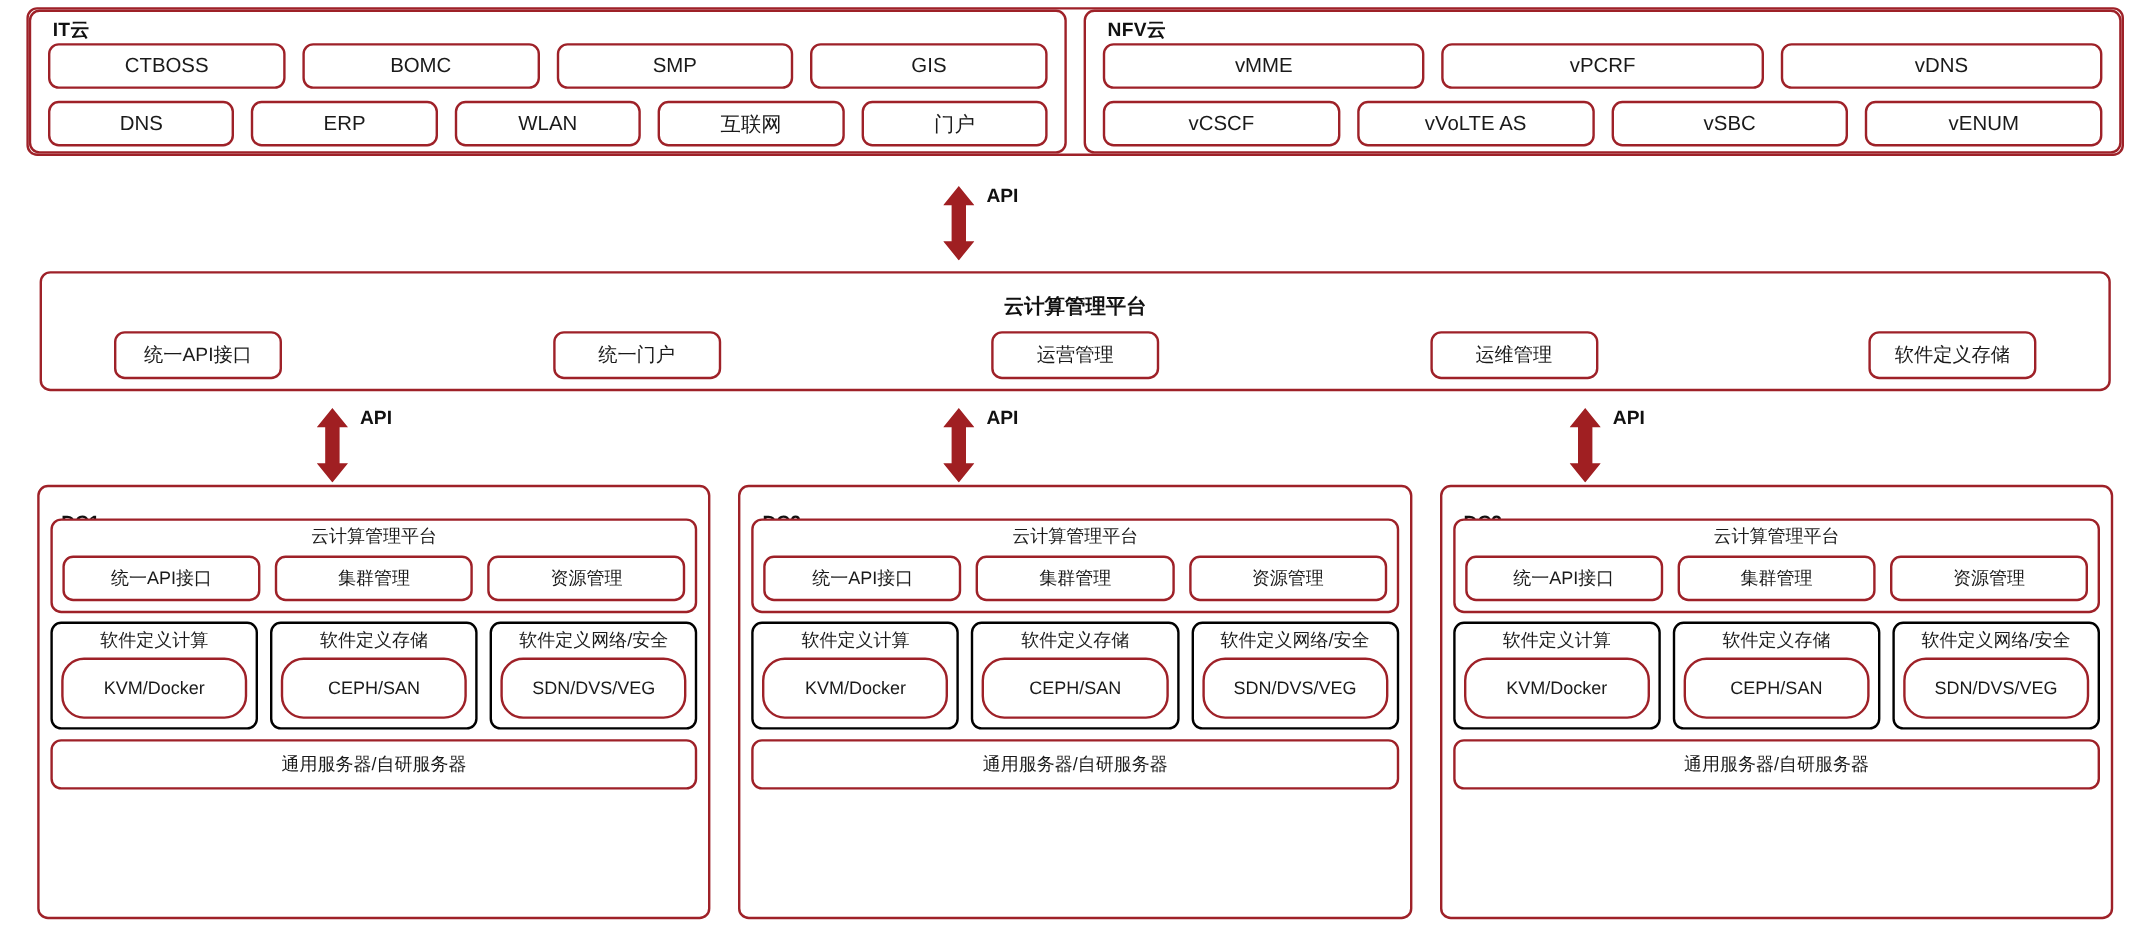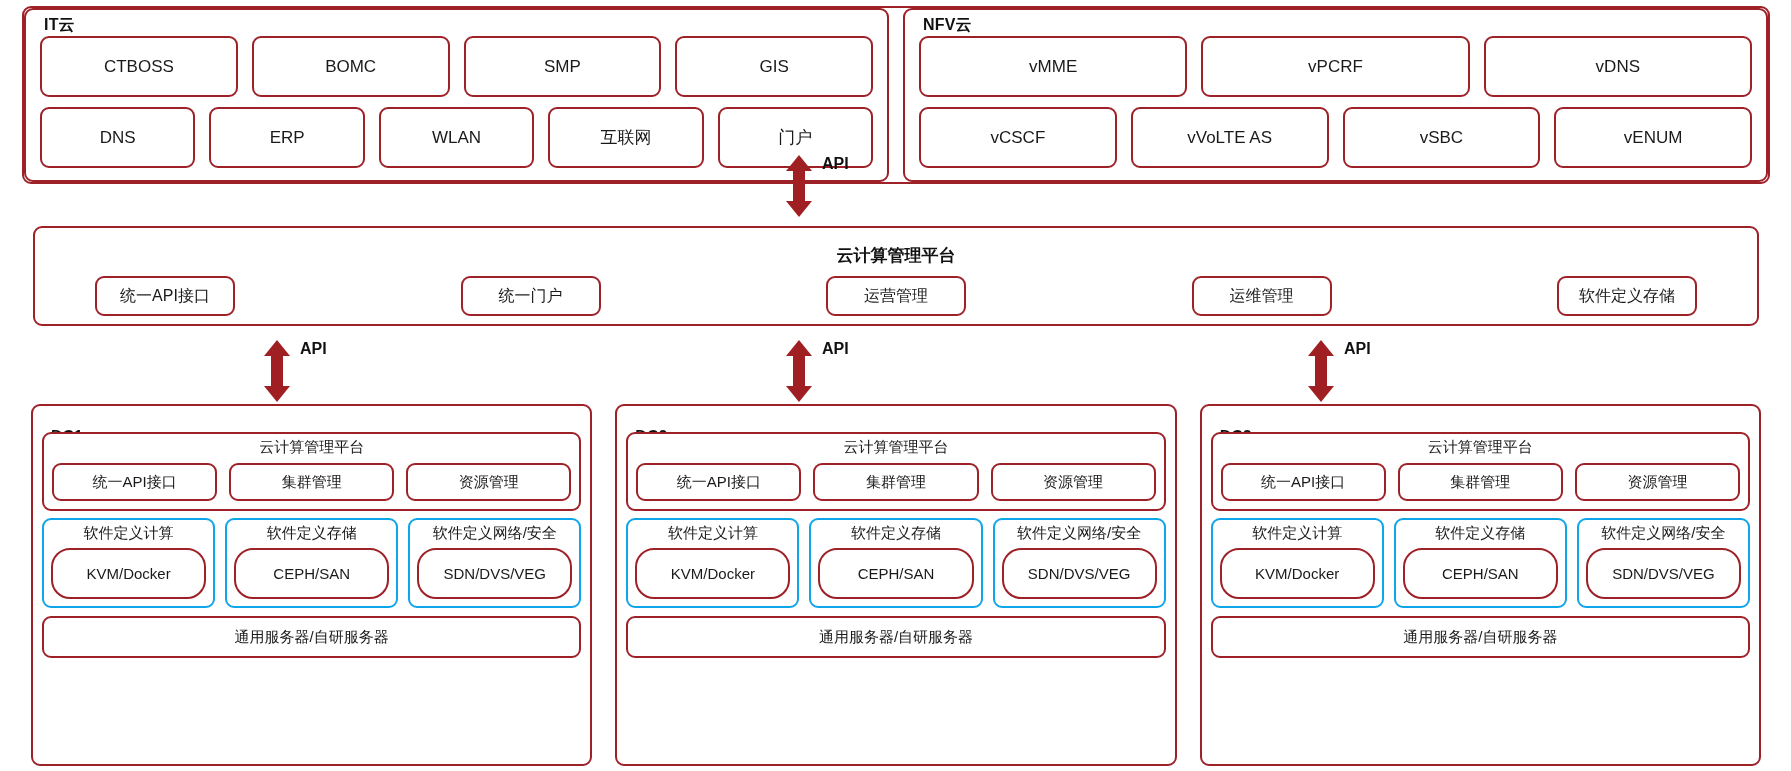--- a/index.html
+++ b/index.html
@@ -23,21 +23,21 @@
     box-sizing: border-box;
     background: #ffffff;
   }
 
   
   #top-region {
     position: absolute;
     left: 22px;
     top: 6px;
     width: 1748px;
-    height: 178px;
+    height: 124px;
     display: flex;
     gap: 14px;
     padding: 0;
   }
   .cloud-group {
     position: relative;
     flex: 1 1 0;
     padding: 26px 14px 12px 14px;
     display: flex;
     flex-direction: column;
@@ -193,21 +193,21 @@
     background: #fff;
     white-space: nowrap;
   }
   .sd-row {
     display: flex;
     gap: 10px;
   }
   .sd-group {
     flex: 1 1 0;
     padding: 4px 7px 7px 7px;
-    border: 2px solid #0ea5e9;
+    border: 2px solid #000000;
     border-radius: 9px;
     box-sizing: border-box;
     background: #fff;
   }
   .sd-title {
     text-align: center;
     font-size: 15px;
     color: #1a1a1a;
     margin-bottom: 5px;
     white-space: nowrap;

